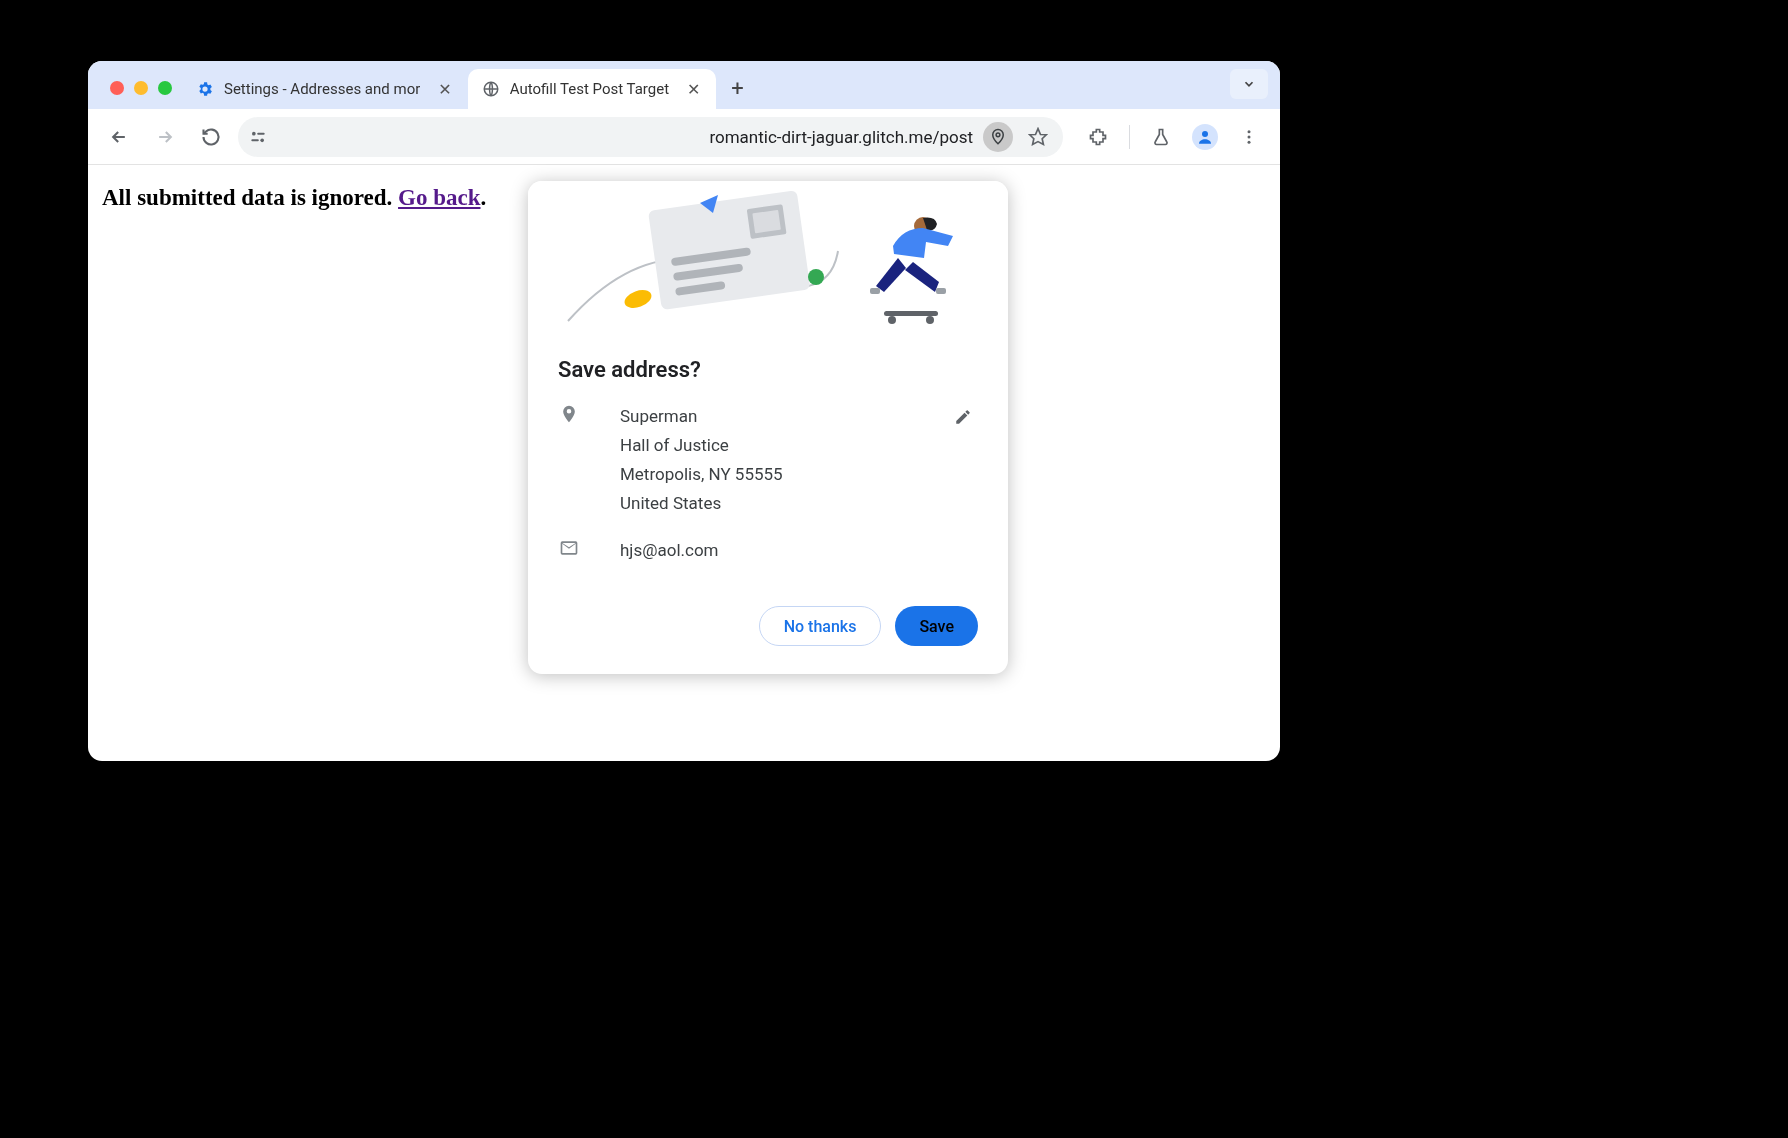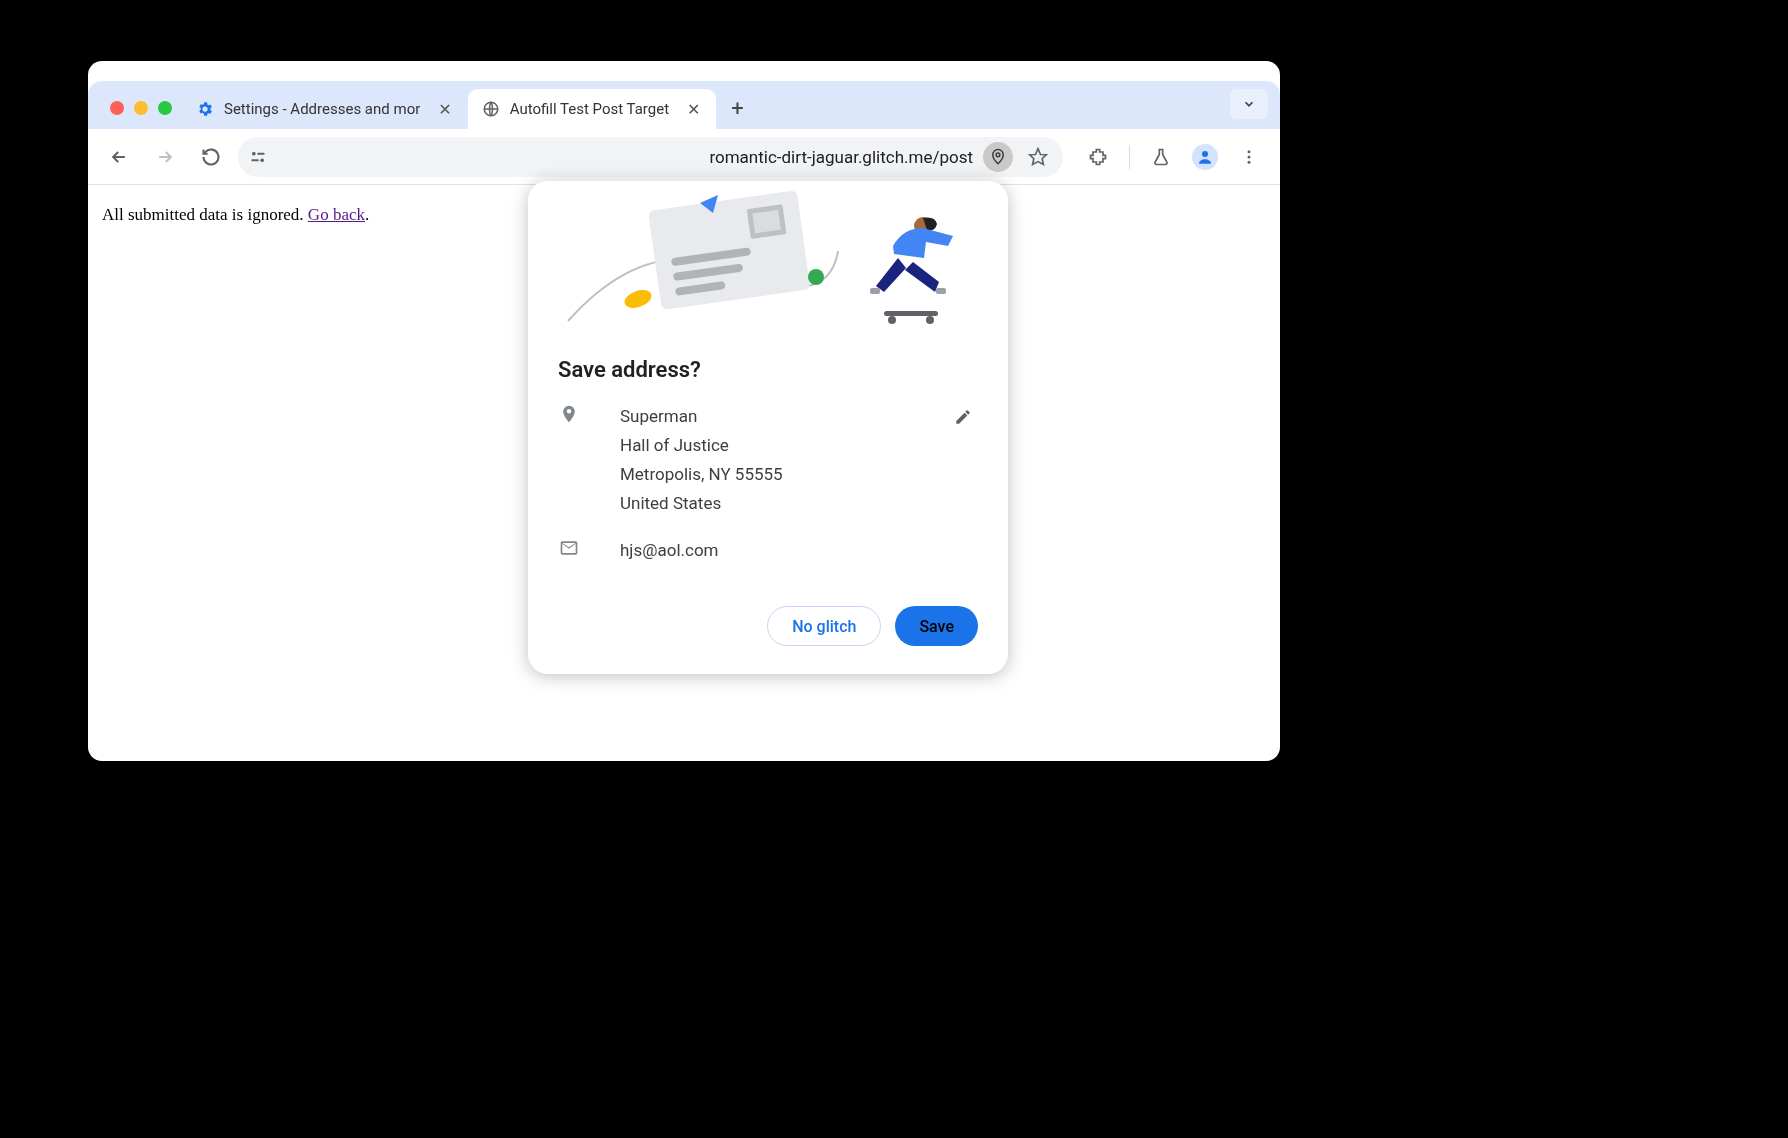--- a/index.html
+++ b/index.html
@@ -22,21 +22,20 @@
       box-shadow: 0 10px 40px rgba(0,0,0,0.5);
     }
     .tab-strip {
       height: 48px;
       background: #dde7fb;
       display: flex;
       align-items: flex-end;
       padding-left: 14px;
       border-radius: 14px 14px 0 0;
       position: relative;
-      margin-top: 20px;
     }
     .traffic-lights { display: flex; gap: 10px; padding: 0 10px 14px 8px; align-items:center; }
     .tl-dot { width: 14px; height: 14px; border-radius: 50%; }
     .tl-red { background: #ff5f57; }
     .tl-yellow { background: #febc2e; }
     .tl-green { background: #28c840; }
     .tabs { display: flex; align-items: flex-end; height: 100%; flex: 1; }
     .tab {
       display: flex; align-items: center; gap: 10px;
       height: 40px; padding: 0 14px; font-size: 15px;
@@ -61,26 +60,26 @@
       flex:1; height: 40px; background:#f1f3f4; border-radius: 20px;
       display:flex; align-items:center; padding: 0 10px 0 10px; gap:10px;
       font-size: 17px; color:#202124;text-align:right;
     }
     .omni-url { flex:1; white-space:nowrap; overflow:hidden; }
     .omni-icon { width:30px; height:30px; display:flex;align-items:center;justify-content:center; color:#5f6368; border-radius:50%; }
     .omni-icon.highlighted { background:#c9c9c9; }
     .tb-right { display:flex; align-items:center; gap:6px; padding-left: 8px; }
     .divider { width:1px; height:24px; background:#dadce0; margin: 0 6px; }
     .profile-dot { width:26px;height:26px;border-radius:50%;background:#d4e3fd;display:flex;align-items:center;justify-content:center;color:#1a73e8;}
-    .content { padding: 20px 14px; font-family: "Times New Roman", serif; font-size: 17px; color:#000; }
+    .content { padding: 20px 14px; font-family: "Times New Roman", serif; font-size: 23px; color:#000;font-weight:bold; }
     .link { color: #551a8b; text-decoration: underline; }
     
     .dialog {
       position:absolute; left: 440px; top: 120px; width: 480px;
-      background:#fff; border-radius: 20px;
+      background:#fff; border-radius: 14px;
       box-shadow: 0 2px 18px rgba(0,0,0,0.25);
       padding-bottom: 20px;
       overflow:hidden;
     }
     .dialog-close { position:absolute; right:14px; top:14px; width:30px;height:30px; display:flex;align-items:center;justify-content:center; color:#5f6368; font-size:20px; cursor:pointer; }
     .hero { height: 160px; position:relative; background:#fff; }
     .dialog h2 { font-size: 22px; font-weight: 600; color:#202124; margin: 16px 30px 20px; }
     .info-row { display:flex; gap:20px; padding: 0 30px; margin-bottom: 18px; align-items: flex-start; font-size: 17px; color:#3c4043;}
     .info-icon { color:#80868b; width:22px; display:flex; justify-content:center; padding-top:2px;}
     .info-body { flex:1; line-height: 1.7; margin-left: 20px; }
@@ -260,18 +259,18 @@
     </div>
     <div class="info-row">
       <div class="info-icon">
         <svg width="20" height="20" viewBox="0 0 24 24" fill="currentColor">
             <path d="M4 4h16a2 2 0 012 2v12a2 2 0 01-2 2H4a2 2 0 01-2-2V6a2 2 0 012-2zm8 9L4 7v11h16V7l-8 6zm0-2l8-5H4l8 5z"></path>
           </svg>
       </div>
       <div class="info-body">hjs@aol.com</div>
     </div>
     <div class="dialog-actions">
-      <div class="btn btn-outline">No glitch</div>
+      <div class="btn btn-outline">No thanks</div>
       <div class="btn btn-primary">Save</div>
     </div>
   </div>
 
 </div>
 
 </body></html>

